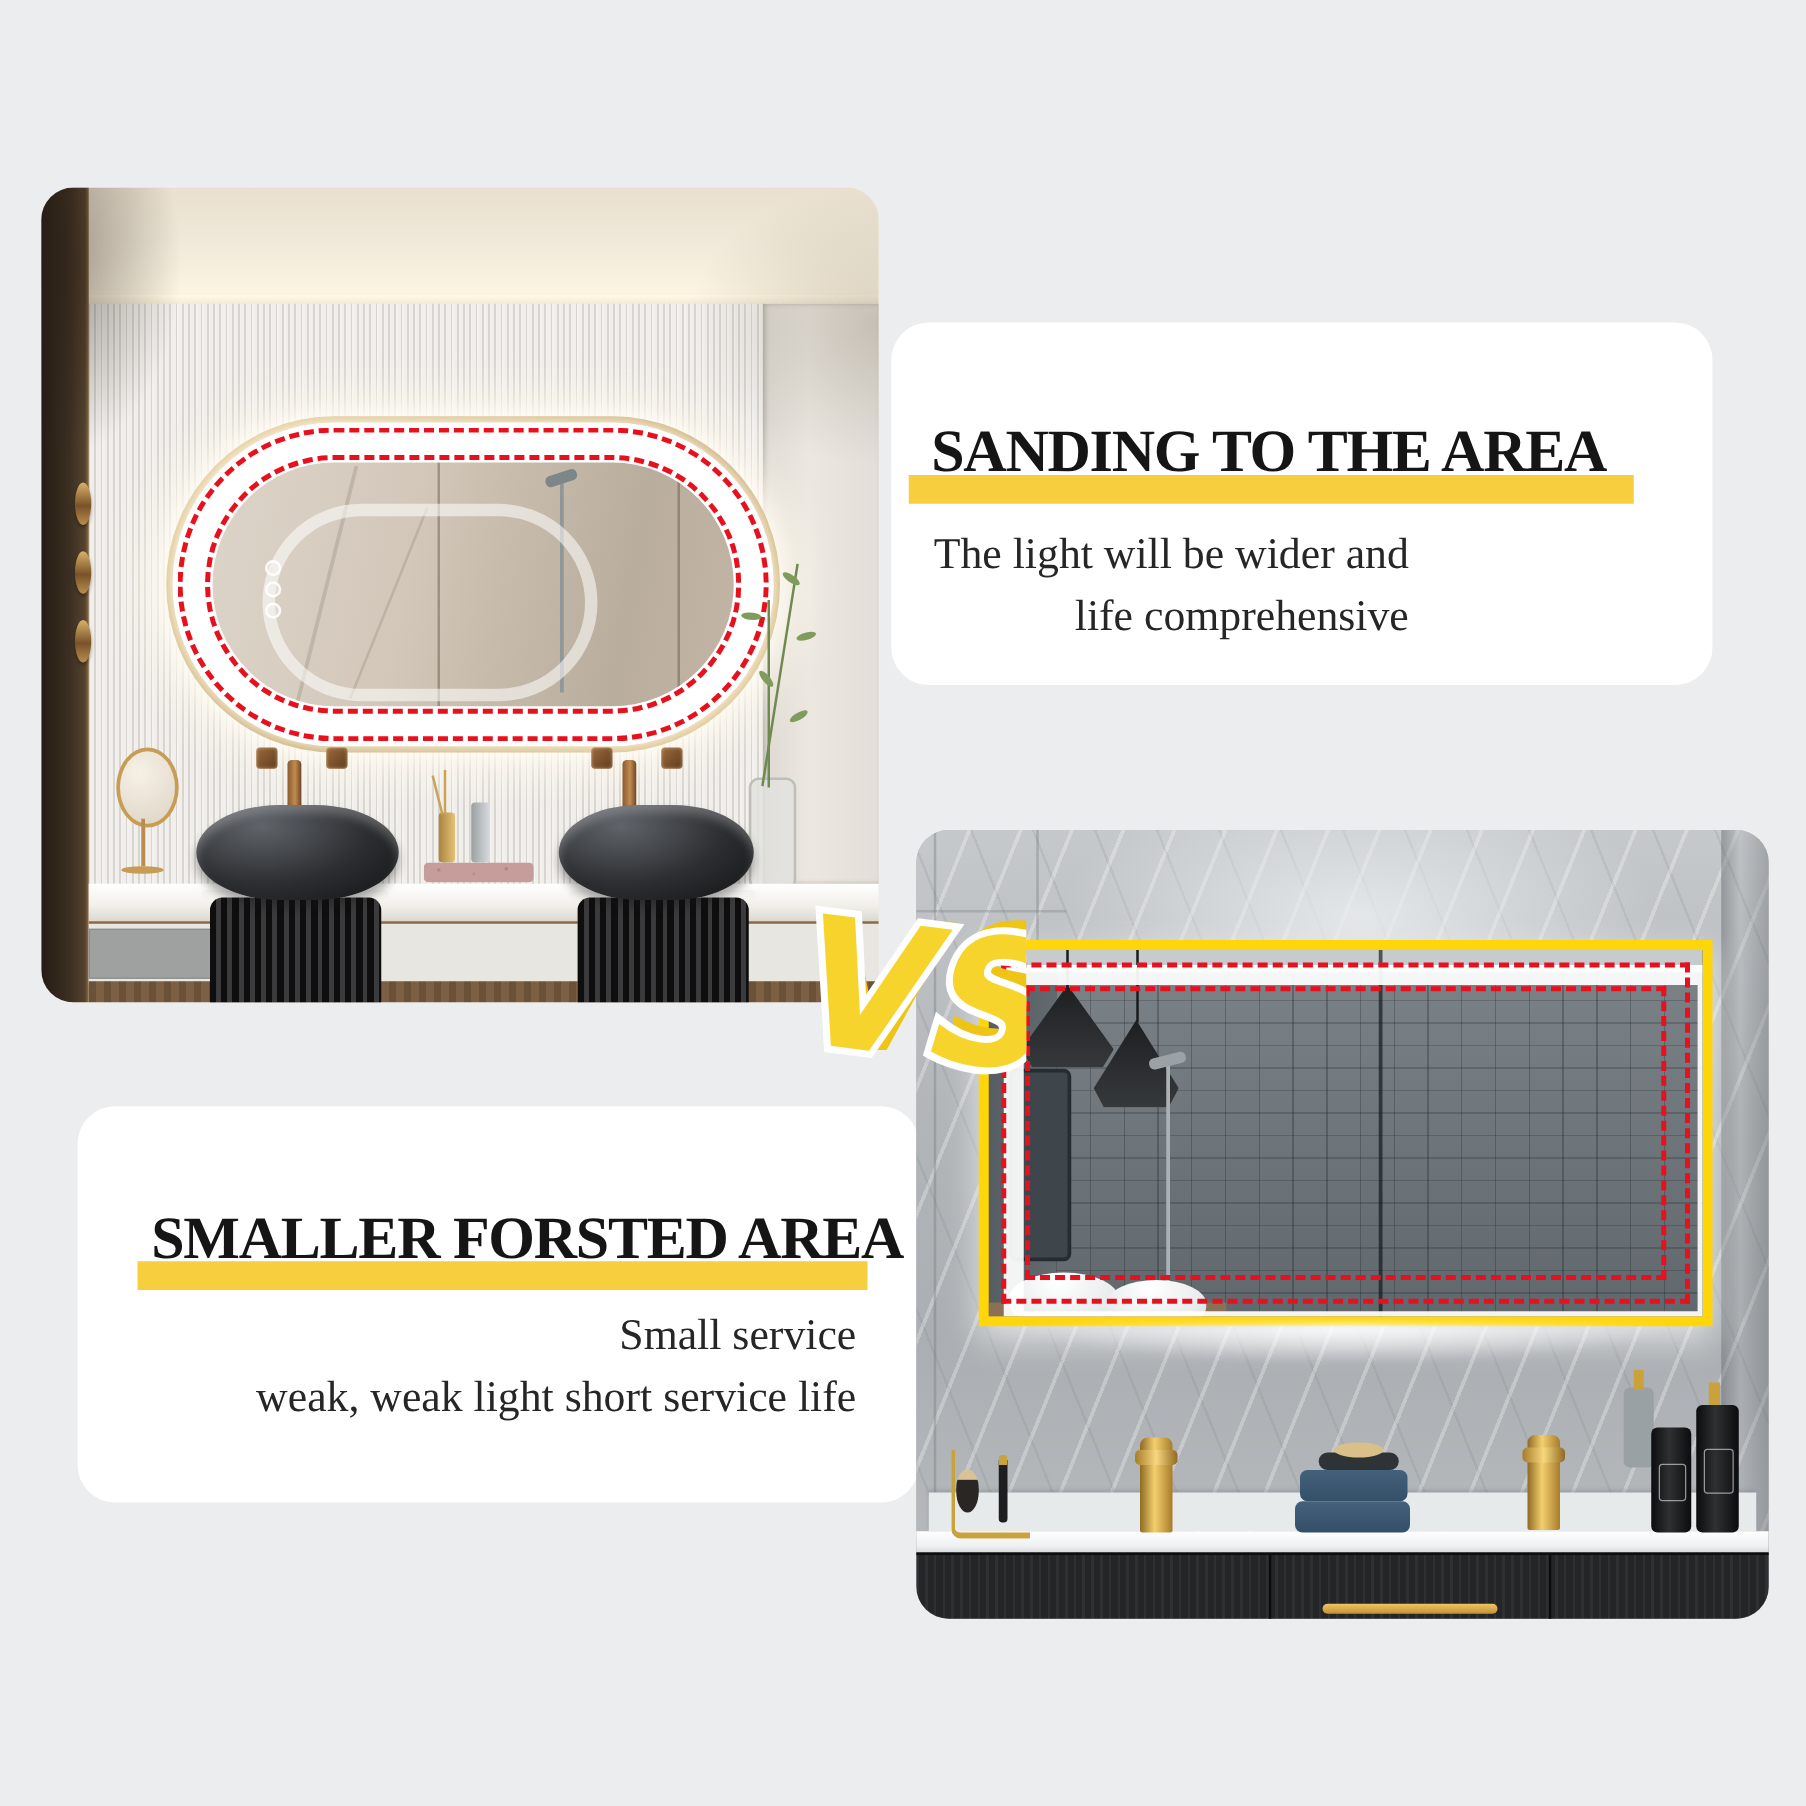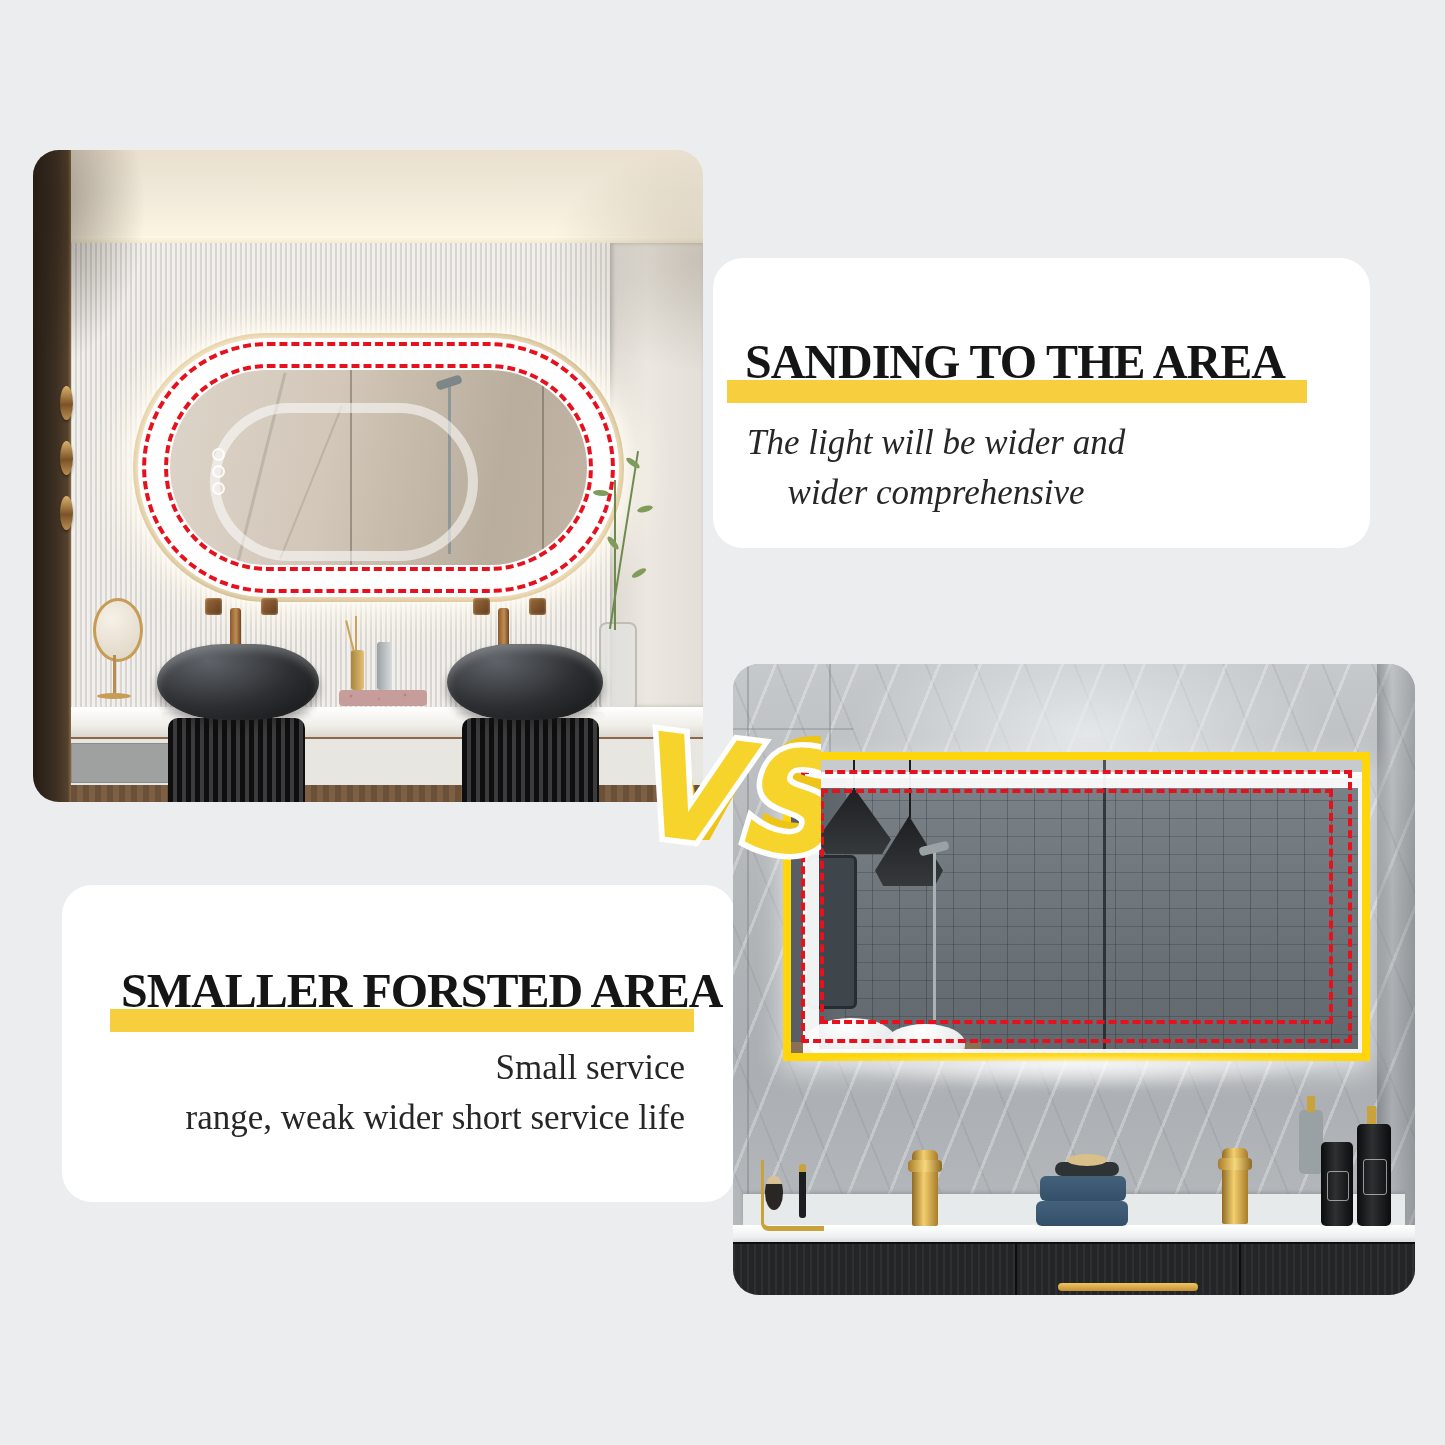--- a/index.html
+++ b/index.html
@@ -283,32 +283,32 @@
   </div>
   <div class="abs pump" style="left:634px;top:442px;width:9px;height:20px;"></div>
   <div class="abs black-bottle" style="left:624px;top:460px;width:34px;height:102px;">
     <div class="bottle-label"></div>
   </div>
 </div>
 
 <div class="panel" id="panel-good">
   <div class="hl-bar" style="left:14px;top:122px;width:580px;"></div>
   <div class="headline" style="left:32px;top:76px;">SANDING TO THE AREA</div>
-  <div class="panel-body" style="left:34px;top:160px;text-align:center;font-style:italic;">
+  <div class="panel-body" style="left:34px;top:160px;text-align:right;">
     <div>The light will be wider and</div>
-    <div>wider comprehensive</div>
+    <div>life comprehensive</div>
   </div>
 </div>
 
 <div class="panel" id="panel-bad">
   <div class="hl-bar" style="left:48px;top:124px;width:584px;"></div>
   <div class="headline" style="left:59px;top:78px;">SMALLER FORSTED AREA</div>
   <div class="panel-body" style="left:0;top:158px;width:623px;text-align:right;">
     <div>Small service</div>
-    <div>range, weak wider short service life</div>
+    <div>weak, weak light short service life</div>
   </div>
 </div>
 
 <svg class="abs" id="vs-badge" viewBox="0 0 215 180">
   <g transform="translate(10,8) skewX(-10)">
     <text class="vs-shadow" x="46" y="128">VS</text>
   </g>
   <g transform="skewX(-10)">
     <text class="vs-front" x="44" y="128" transform="rotate(7 44 128)">VS</text>
   </g>

